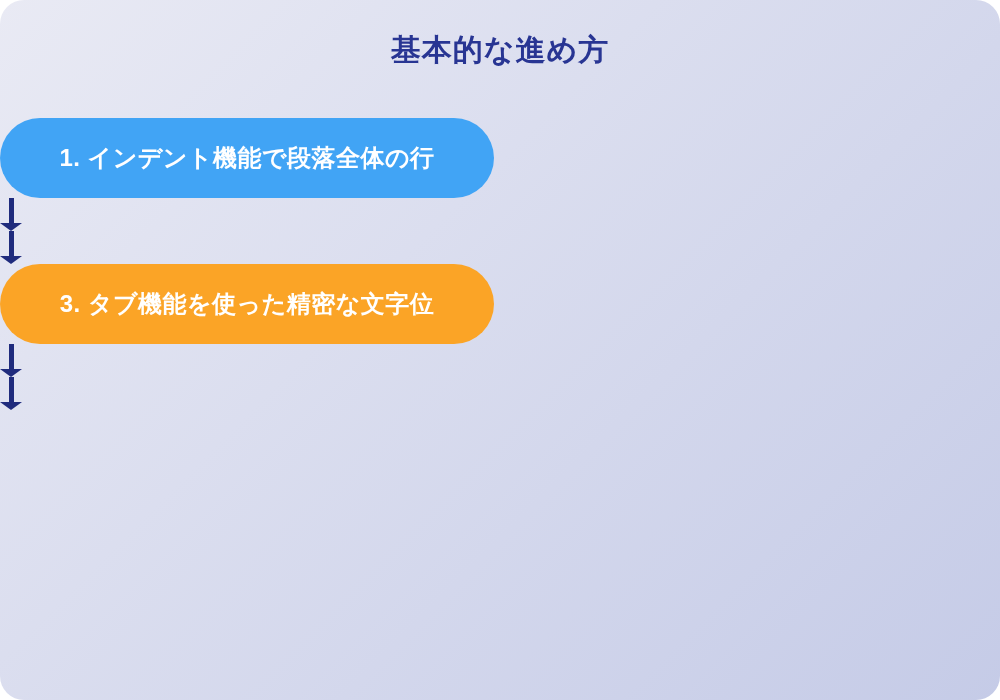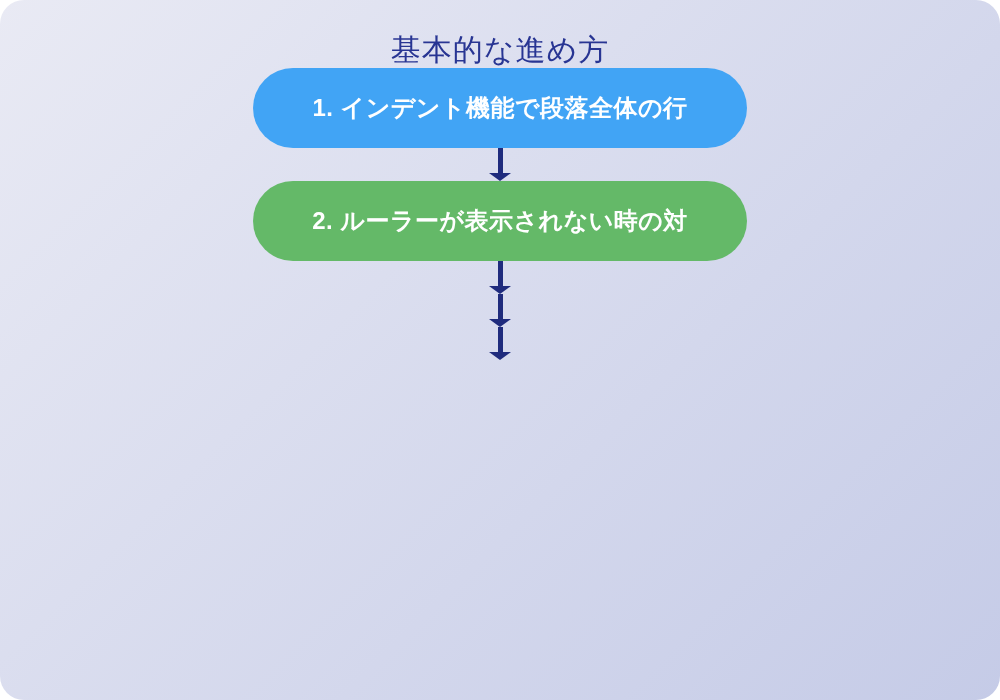--- a/index.html
+++ b/index.html
@@ -18,27 +18,28 @@
     
     background: #dfe2f0;
   }
   .title {
     margin: 0;
     padding-top: 32px;
     height: 36px;
     line-height: 36px;
     text-align: center;
     font-size: 30px;
-    font-weight: normal;
+    font-weight: bold;
     letter-spacing: 1px;
   }
   .flow {
+    margin-top: 50px;
     display: flex;
     flex-direction: column;
-    align-items: center;
+    align-items: flex-start;
   }
   .step {
     width: 494px;
     height: 80px;
     border-radius: 40px;
     display: flex;
     align-items: center;
     justify-content: center;
     color: #ffffff;
     font-size: 24px;
@@ -75,27 +76,27 @@
 
   <div class="flow">
 
     <div class="step" style="background: rgb(65, 164, 245); color: rgb(255, 255, 255);">1. インデント機能で段落全体の行</div>
 
     <div class="arrow">
       <div class="stem" style="background: rgb(31, 43, 125);"></div>
       <div class="head" style="border-top-color: rgb(31, 43, 125);"></div>
     </div>
 
-    <div class="step" style="background: rgb(100, 185, 104); color: rgb(255, 255, 255);">2. ルーラーが表示されない時の対</div>
 
     <div class="arrow">
       <div class="stem" style="background: rgb(31, 43, 125);"></div>
       <div class="head" style="border-top-color: rgb(31, 43, 125);"></div>
     </div>
 
+    <div class="step" style="background: rgb(251, 164, 38); color: rgb(255, 255, 255);">3. タブ機能を使った精密な文字位</div>
 
     <div class="arrow">
       <div class="stem" style="background: rgb(31, 43, 125);"></div>
       <div class="head" style="border-top-color: rgb(31, 43, 125);"></div>
     </div>
 
 
     <div class="arrow">
       <div class="stem" style="background: rgb(31, 43, 125);"></div>
       <div class="head" style="border-top-color: rgb(31, 43, 125);"></div>

